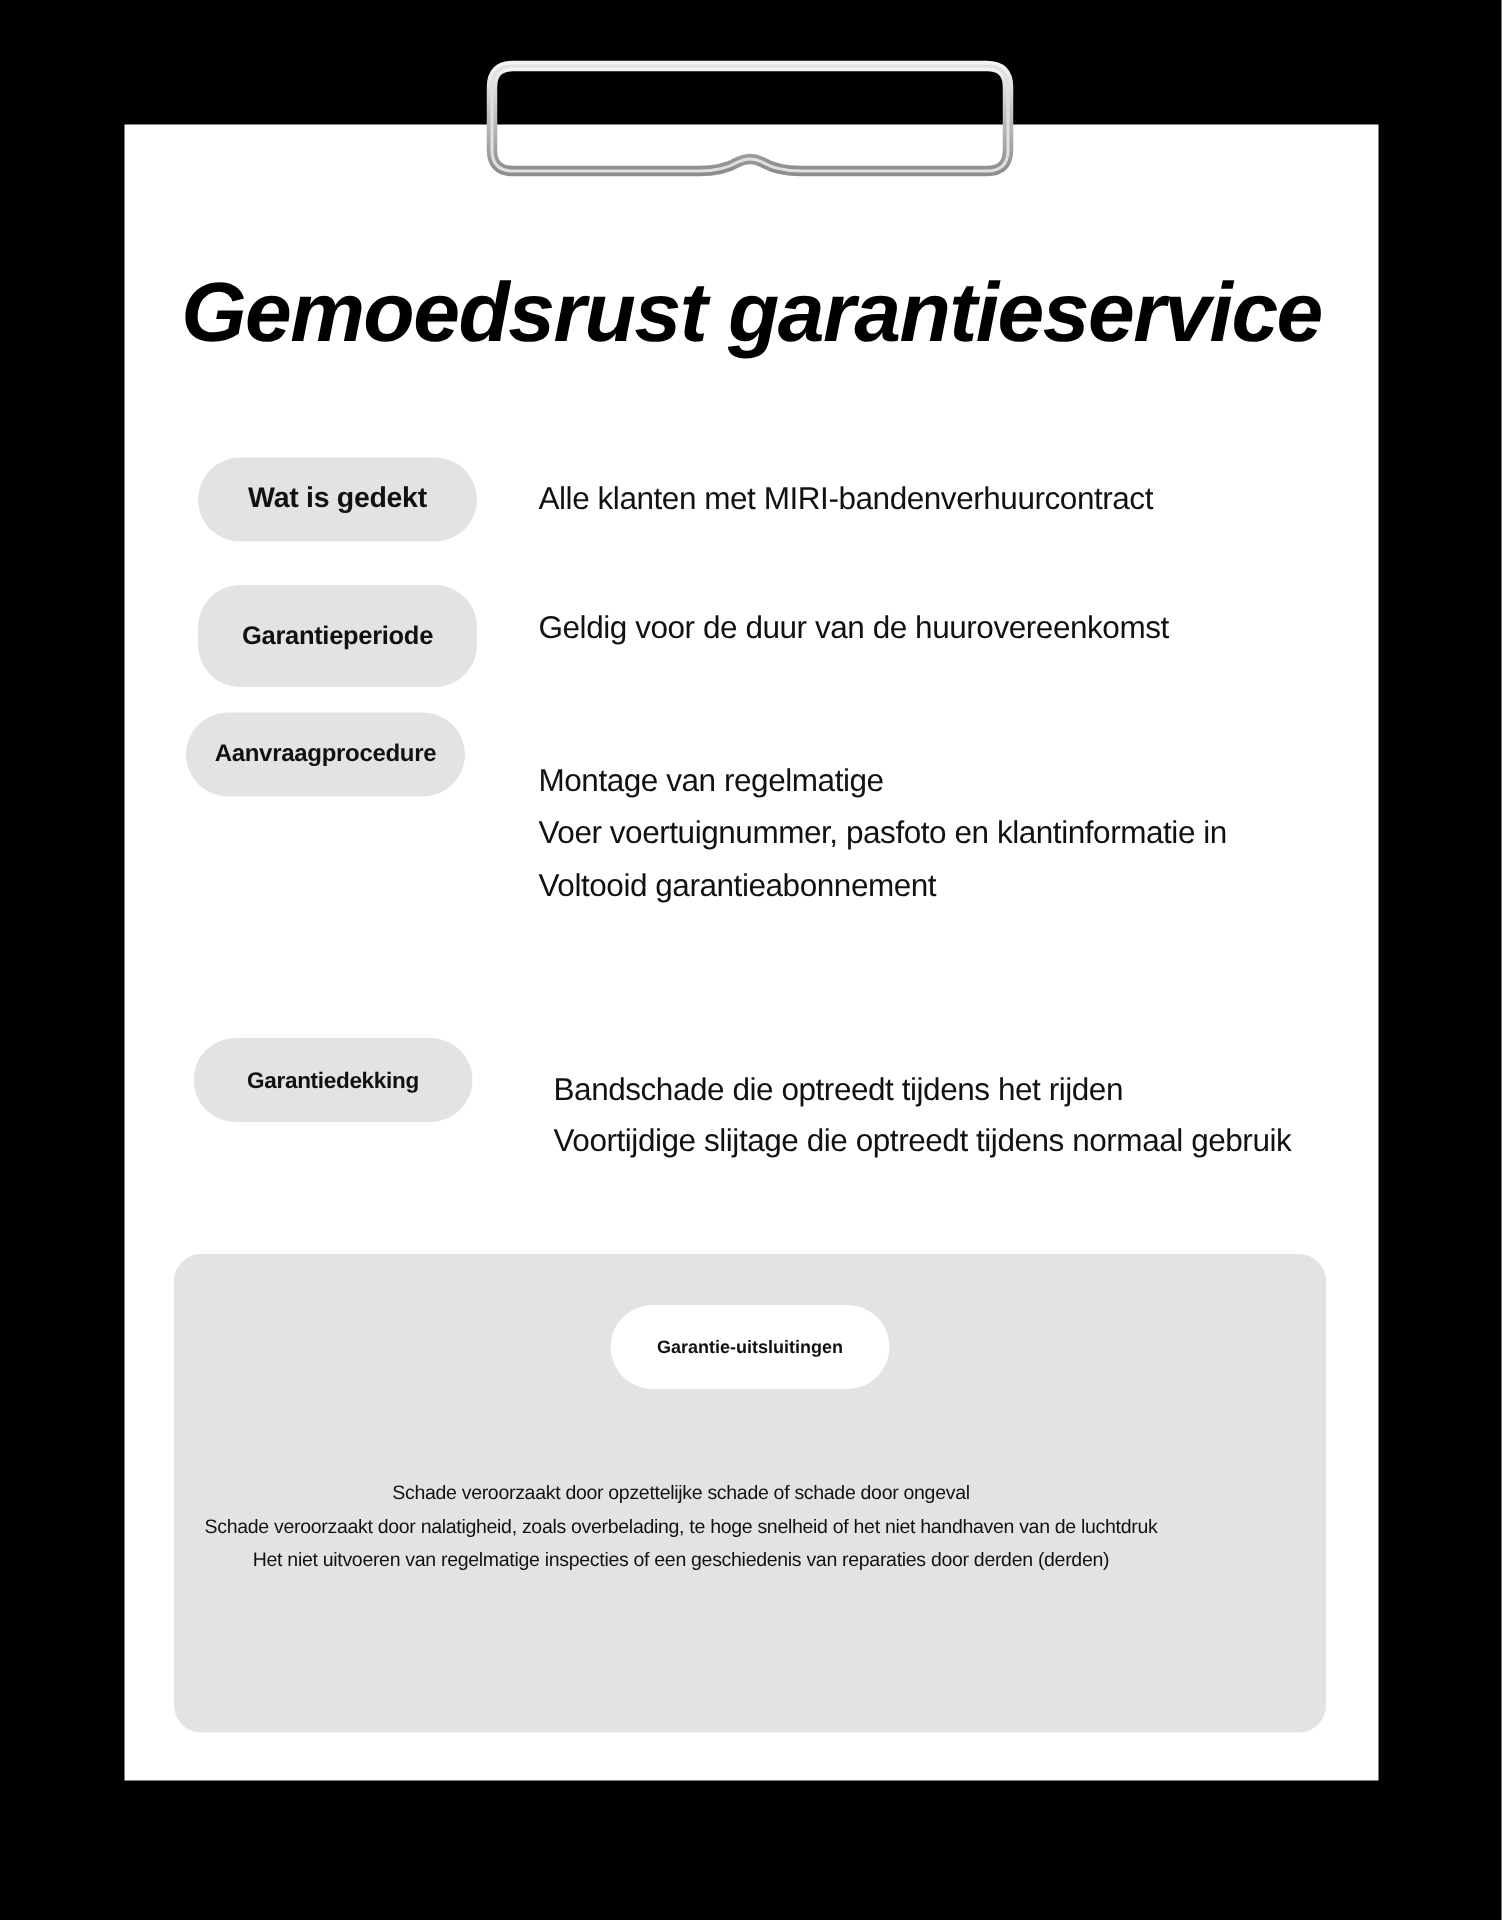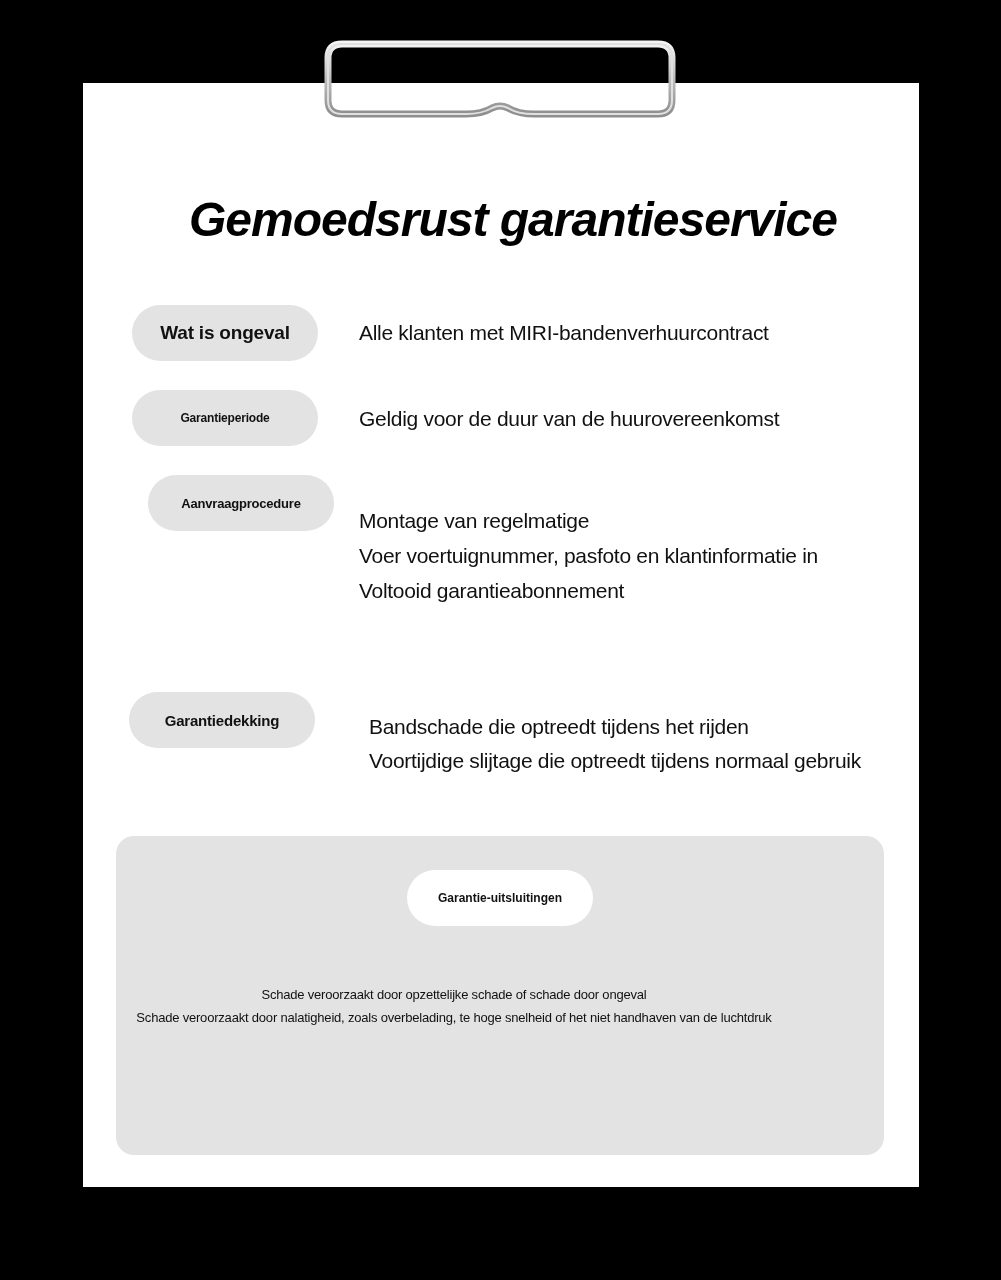--- a/index.html
+++ b/index.html
@@ -11,22 +11,22 @@
     .sheet {
       position: absolute; left: 83px; top: 83px; width: 836px; height: 1104px;
       background: #ffffff;
     }
     .clip {
       position: absolute; left: 322px; top: 38px; width: 356px; height: 90px;
       z-index: 5;
     }
     .title {
       position: absolute; left: 83px; top: 168px; width: 836px; text-align: center;
-      font-size: 48px; font-weight: 700; font-style: italic; letter-spacing: -1px;
-      color: #000; margin: 12px; line-height: 80px;
+      font-size: 56px; font-weight: 700; font-style: italic; letter-spacing: -1px;
+      color: #000; margin: 0; line-height: 80px;
     }
     .pill {
       position: absolute; background: #e3e3e3; border-radius: 28px;
       display: flex; align-items: center; justify-content: center;
       font-weight: 700; color: #111; letter-spacing: -0.2px;
     }
     .val {
       position: absolute; left: 359px; font-size: 21px; color: #111; letter-spacing: -0.3px;
     }
     .val div { height: 35px; line-height: 35px; white-space: nowrap; }
@@ -59,34 +59,34 @@
       <stop offset="1" stop-color="#8e8e8e"></stop>
     </linearGradient>
   </defs>
   <path d="M20 6 H336 Q350 6 350 20 V62 Q350 76 336 76 H212 Q196 76 186 70 Q178 66 170 70 Q160 76 144 76 H20 Q6 76 6 62 V20 Q6 6 20 6 Z" fill="none" stroke="url(#g)" stroke-width="7"></path>
   <path d="M20 6 H336 Q350 6 350 20 V62 Q350 76 336 76 H212 Q196 76 186 70 Q178 66 170 70 Q160 76 144 76 H20 Q6 76 6 62 V20 Q6 6 20 6 Z" fill="none" stroke="#e0e0e0" stroke-width="2"></path>
 </svg>
 
 <h1 class="title">Gemoedsrust garantieservice</h1>
 
 <div class="pill" style="left:132px;top:305px;width:186px;height:56px;font-size:19px;">
-  <span>Wat is ongeval</span>
+  <span>Wat is gedekt</span>
 </div>
 <div class="val" style="top:315px;">
   <div>Alle klanten met MIRI-bandenverhuurcontract</div>
 </div>
 
-<div class="pill" style="left:132px;top:390px;width:186px;height:56px;font-size:12px;text-align:center;">
+<div class="pill" style="left:132px;top:390px;width:186px;height:68px;font-size:17px;text-align:center;">
   <span>Garantieperiode</span>
 </div>
 <div class="val" style="top:401px;">
   <div>Geldig voor de duur van de huurovereenkomst</div>
 </div>
 
-<div class="pill" style="left:148px;top:475px;width:186px;height:56px;font-size:13px;text-align:center;">
+<div class="pill" style="left:124px;top:475px;width:186px;height:56px;font-size:16px;text-align:center;">
   <span>Aanvraagprocedure</span>
 </div>
 <div class="val" style="top:503px;">
   <div>Montage van regelmatige</div>
   <div>Voer voertuignummer, pasfoto en klantinformatie in</div>
   <div>Voltooid garantieabonnement</div>
 </div>
 
 <div class="pill" style="left:129px;top:692px;width:186px;height:56px;font-size:15px;">
   <span>Garantiedekking</span>
@@ -96,14 +96,15 @@
   <div style="height:34px;line-height:34px;">Voortijdige slijtage die optreedt tijdens normaal gebruik</div>
 </div>
 
 <div class="excl">
   <div class="excl-pill">
     <span>Garantie-uitsluitingen</span>
   </div>
   <div class="excl-list">
     <div>Schade veroorzaakt door opzettelijke schade of schade door ongeval</div>
     <div>Schade veroorzaakt door nalatigheid, zoals overbelading, te hoge snelheid of het niet handhaven van de luchtdruk</div>
+    <div>Het niet uitvoeren van regelmatige inspecties of een geschiedenis van reparaties door derden (derden)</div>
   </div>
 </div>
 
 </body></html>

